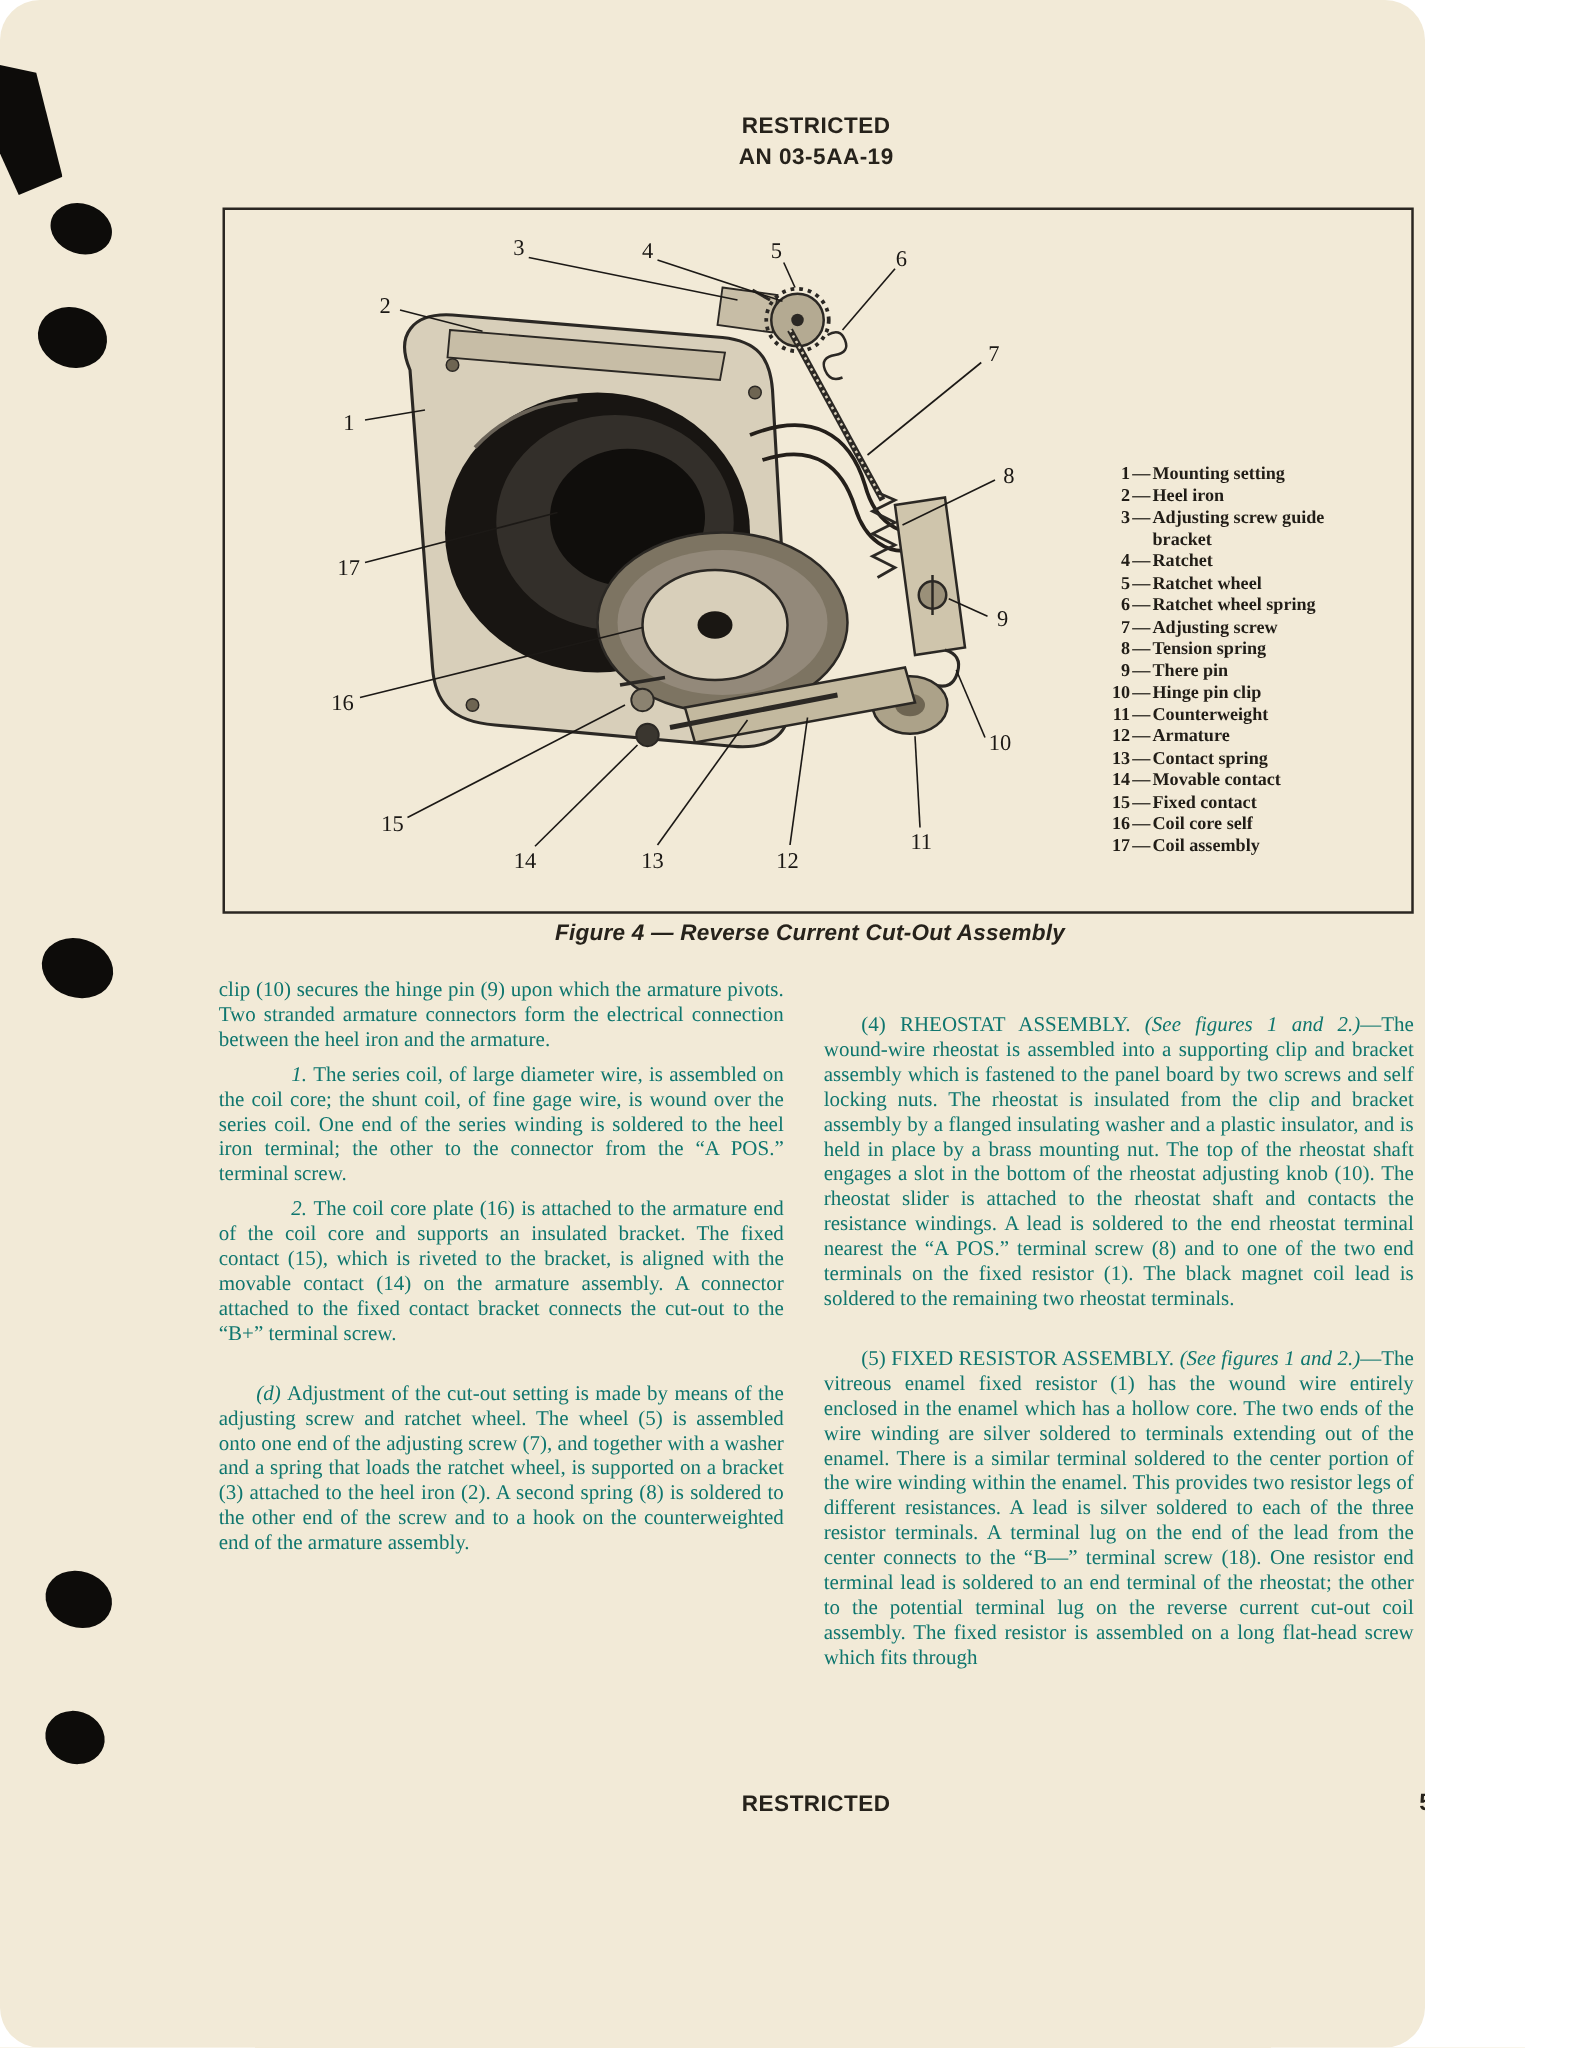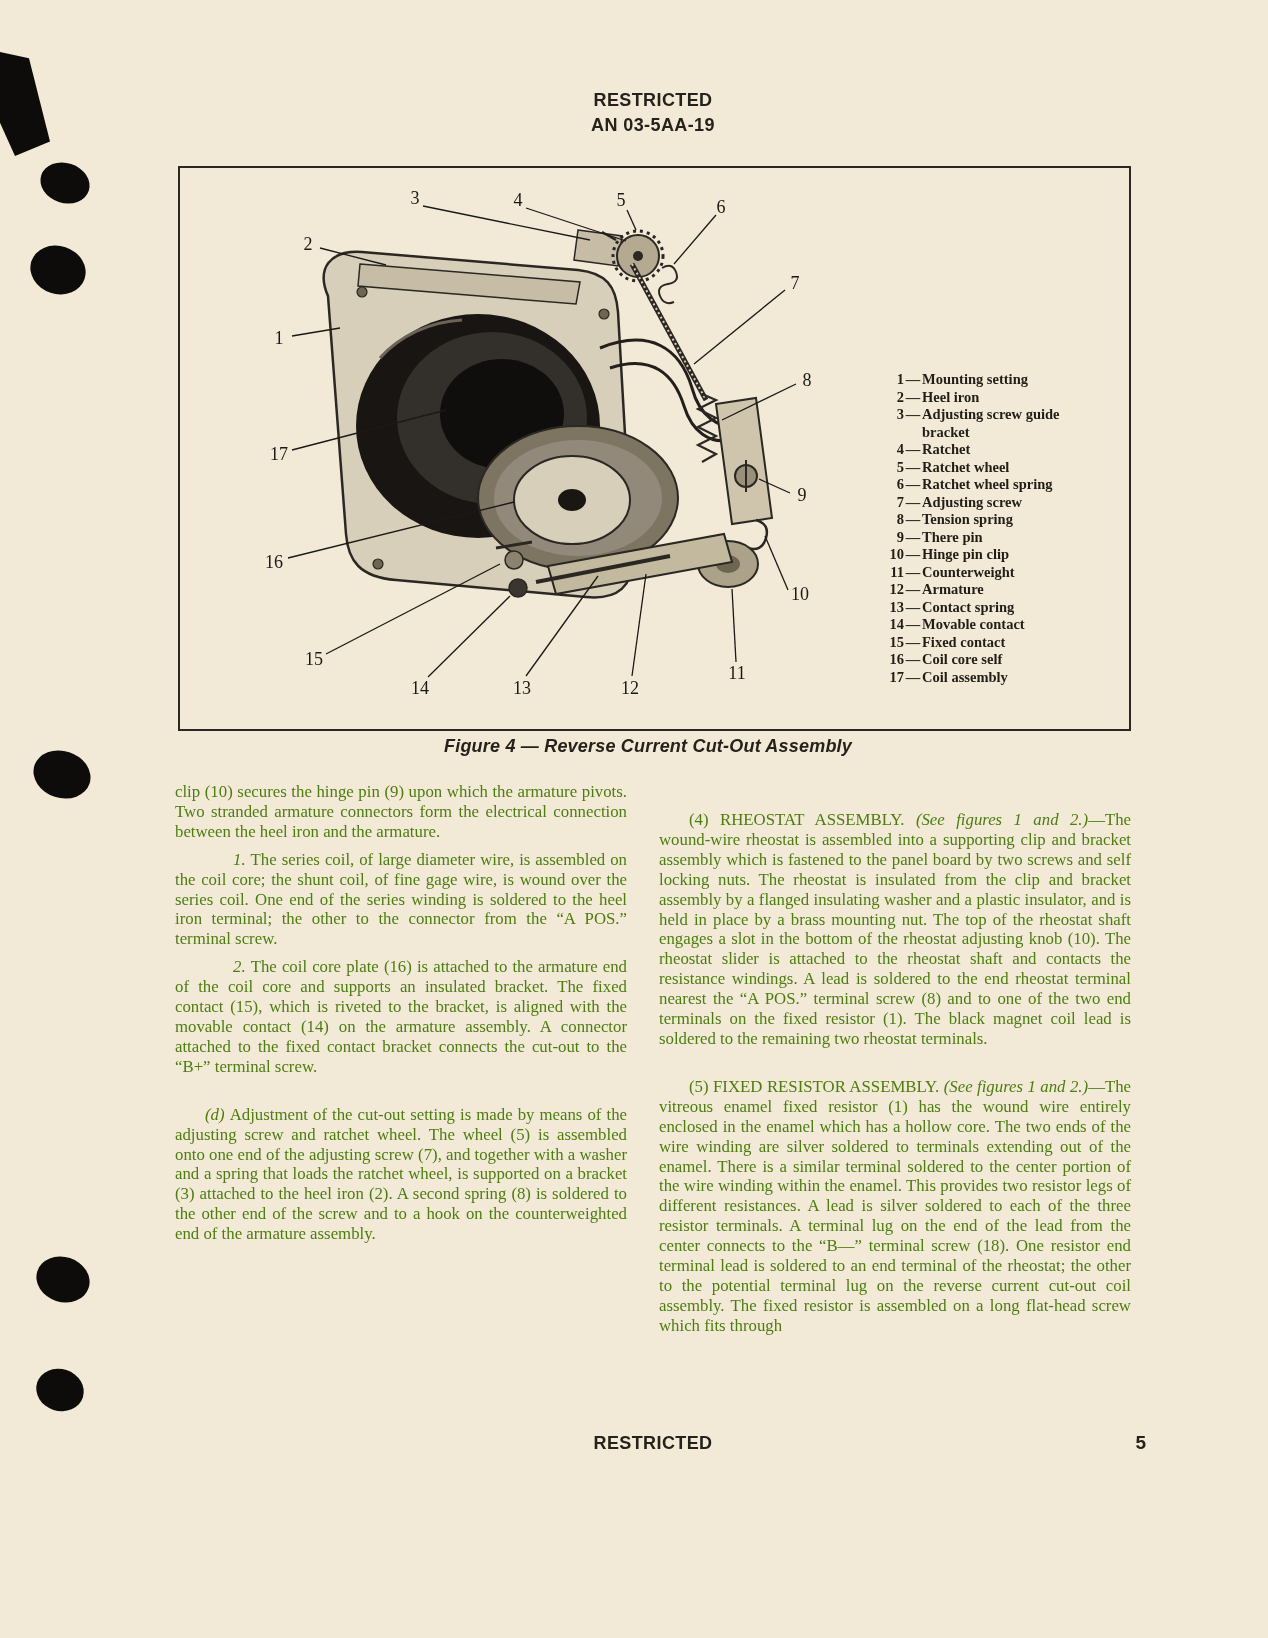--- a/index.html
+++ b/index.html
@@ -1,23 +1,24 @@
 <!DOCTYPE html>
 <html><head>
 <meta charset="utf-8">
 <style>
   html,body{margin:0;padding:0;}
   .page{
     position:relative;
-    width:1268px;
+    width:1140px;
     height:1638px;
     background:#f2ead7;
     overflow:hidden;
     font-family:"Liberation Serif", serif;
     color:#26221b;
+    border-radius:32px;
   }
   
   .mark{position:absolute;background:#0d0c0a;}
   .mark-slash{left:0;top:52px;width:50px;height:104px;
     clip-path:polygon(0% 0%,58% 6%,100% 86%,30% 100%,0% 68%);}
   .mark-blob{border-radius:50%;transform:rotate(18deg);}
   .blob1{left:40px;top:163px;width:50px;height:40px;}
   .blob2{left:30px;top:246px;width:56px;height:48px;}
   .blob3{left:33px;top:751px;width:58px;height:47px;}
   .blob4{left:36px;top:1257px;width:54px;height:45px;}
@@ -42,21 +43,21 @@
     font-family:"Liberation Serif",serif;font-weight:bold;font-size:14.5px;
     line-height:17.5px;color:#211d17;}
   .legend-row{display:grid;grid-template-columns:24px 18px 1fr;}
   .lg-num{text-align:right;}
   .lg-dash{text-align:center;}
   .fig-caption{position:absolute;top:736px;left:648px;transform:translateX(-50%);
     font-family:"Liberation Sans",sans-serif;font-weight:bold;font-style:italic;
     font-size:18px;white-space:nowrap;letter-spacing:.2px;text-align:center;}
   
   .col{position:absolute;top:782px;font-size:16.8px;line-height:19.9px;
-    text-align:justify;color:#4d7c0f;}
+    text-align:justify;color:#0f766e;}
   .col-left{left:175px;width:452px;}
   .col-right{left:659px;width:472px;}
   .para{margin:0 0 8px 0;}
   .ind1{text-indent:30px;margin-top:28px;}
   .ind2{text-indent:58px;}
   .it{font-style:italic;}
   svg text.callout{font-family:"Liberation Serif",serif;font-size:18px;fill:#1b1815;}
 </style>
 </head>
 <body>

